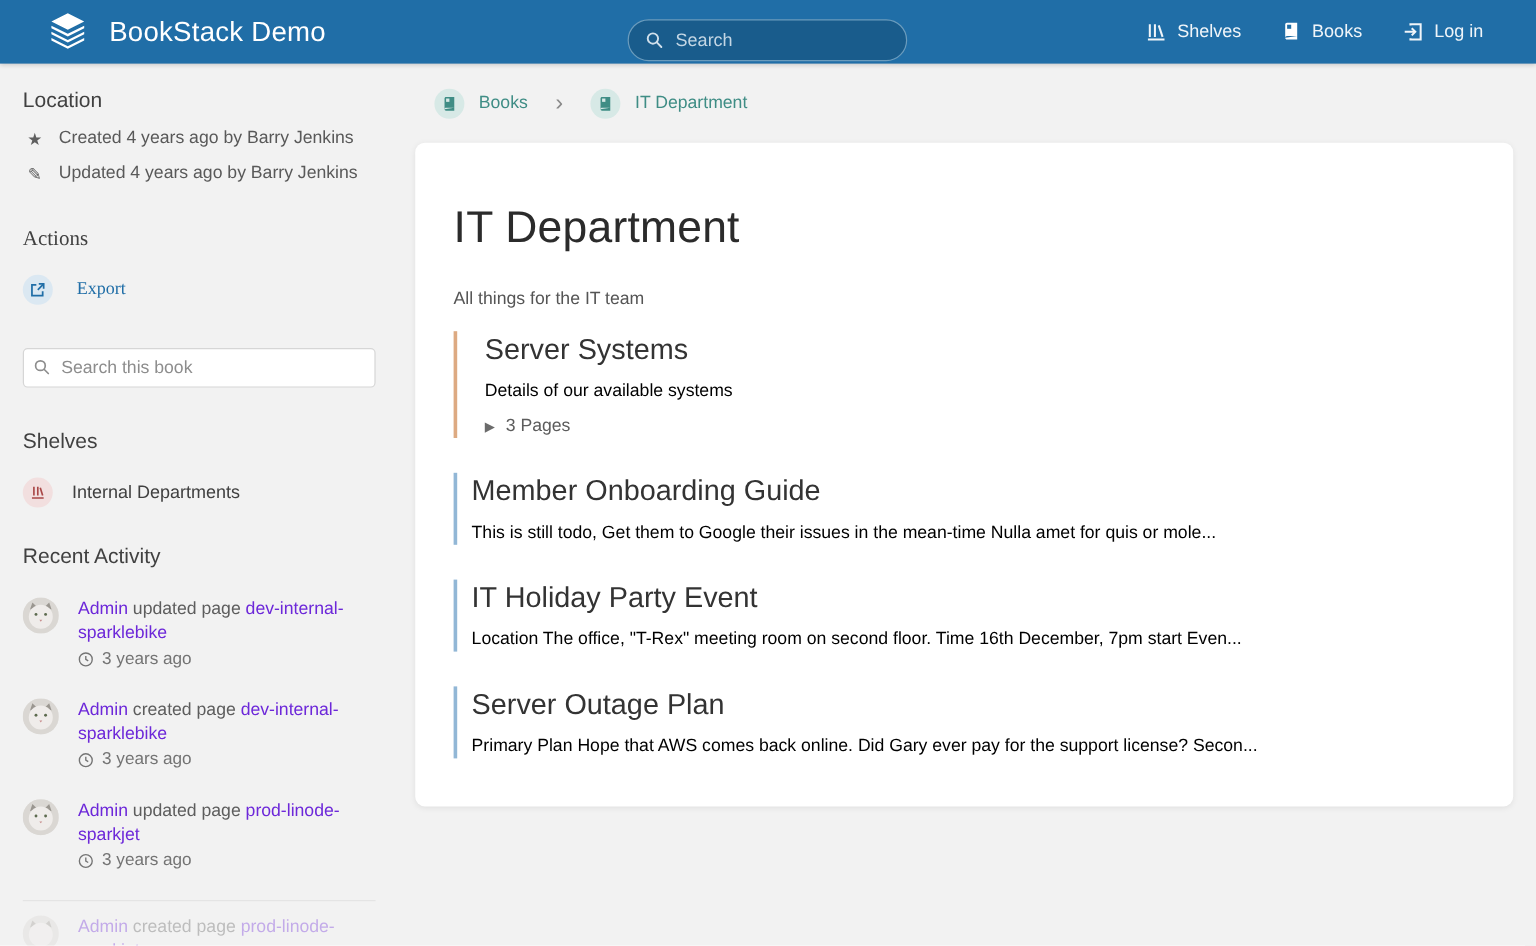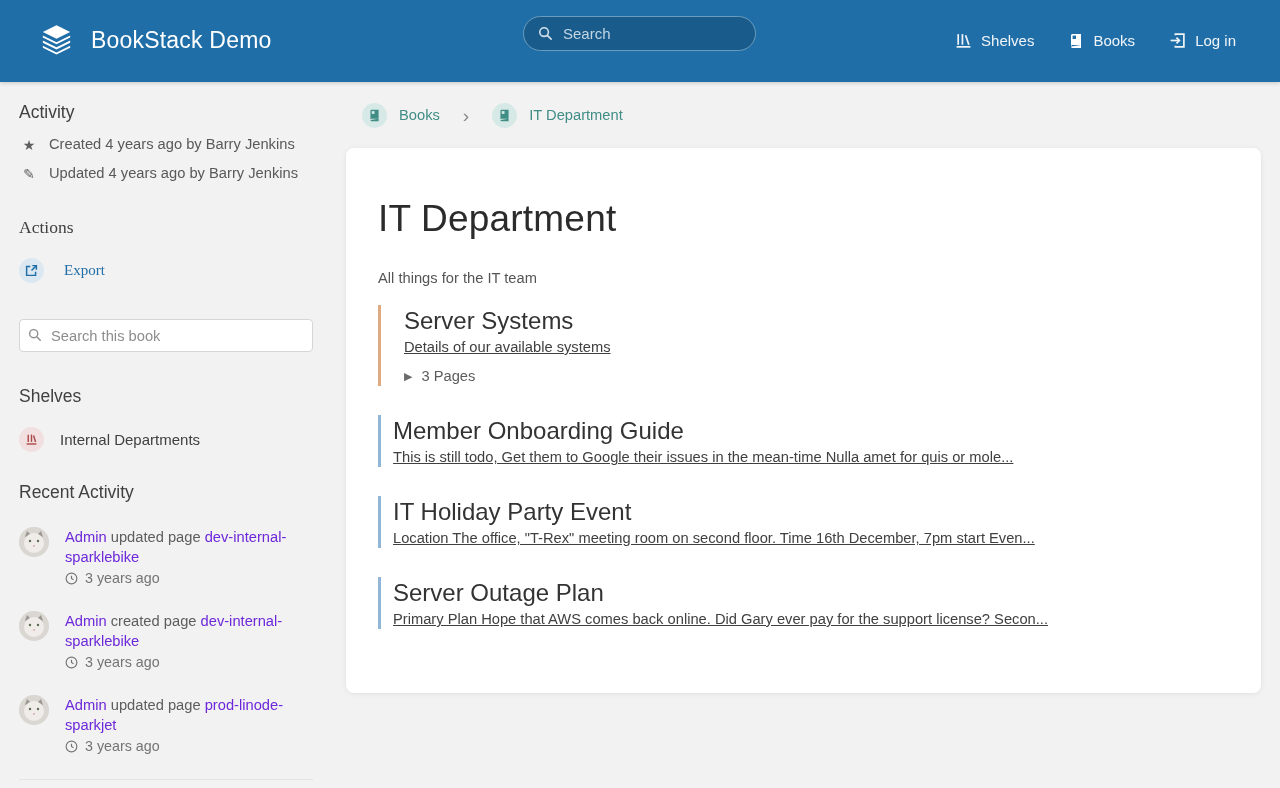--- a/index.html
+++ b/index.html
@@ -3,21 +3,21 @@
 <meta charset="utf-8">
 <style>
   * { margin:0; padding:0; box-sizing:border-box; }
   html,body { width:1280px; height:788px; overflow:hidden; }
   body {
     font-family:"Liberation Sans","DejaVu Sans",sans-serif;
     background:#f2f2f2; color:#555;
   }
   
   .header {
-    height:82px; background:#206ea7; display:flex; align-items:center;
+    height:53px; background:#206ea7; display:flex; align-items:center;
     padding:0 44px 1px 36px; position:relative;
     box-shadow:0 1px 4px rgba(0,0,0,0.18); z-index:5;
   }
   .brand { display:flex; align-items:center; gap:14px; }
   .brand-title { color:#fff; font-size:23px; letter-spacing:.2px; }
   .header-search {
     position:absolute; left:523px; top:16px; width:233px; height:35px;
     background:#195c8c; border:1px solid #6b9cbd; border-radius:18px;
     display:flex; align-items:center; padding:0 14px; gap:10px;
   }
@@ -70,21 +70,21 @@
     background:#fff; border-radius:8px; min-height:545px;
     box-shadow:0 1px 6px -1px rgba(0,0,0,0.10);
     padding:36px 32px 40px 32px;
   }
   .book-title { font-size:37px; color:#2b2b2b; font-weight:400; margin-top:14px; margin-bottom:30px; letter-spacing:.2px; }
   .book-desc { font-size:14.7px; color:#555; margin-bottom:19px; }
   .entity-item { border-left:3px solid; padding:2px 0 2px 23px; margin-bottom:29px; cursor:pointer; }
   .entity-item.chapter { border-color:#ddaa82; }
   .entity-item.page { border-color:#92b7d6;padding-left:12px; }
   .entity-title { font-size:24px; color:#333; font-weight:400; }
-  .entity-desc { font-size:14.7px; color:#404040; margin-top:4px;text-decoration:underline; }
+  .entity-desc { font-size:14.7px; color:#000000; margin-top:12px; }
   .pages-toggle { display:flex; align-items:center; gap:9px; margin-top:13px; color:#5c5c5c; font-size:14.7px; cursor:pointer; }
   .caret { color:#6b6b6b; font-size:11px; }
   svg { display:block; }
 </style>
 </head>
 <body>
 
 <div class="header">
   <div class="brand">
     <span>
@@ -146,21 +146,21 @@
       <span>Log in</span>
     </div>
   </div>
 </div>
 
 <div class="layout">
 
   <div class="sidebar">
 
     <div class="sb-section">
-      <div class="sb-heading">Activity</div>
+      <div class="sb-heading">Location</div>
       <div class="detail-row">
         <span class="detail-icon">★</span>
         <span>Created 4 years ago by Barry Jenkins</span>
       </div>
       <div class="detail-row">
         <span class="detail-icon">✎</span>
         <span>Updated 4 years ago by Barry Jenkins</span>
       </div>
     </div>
 

